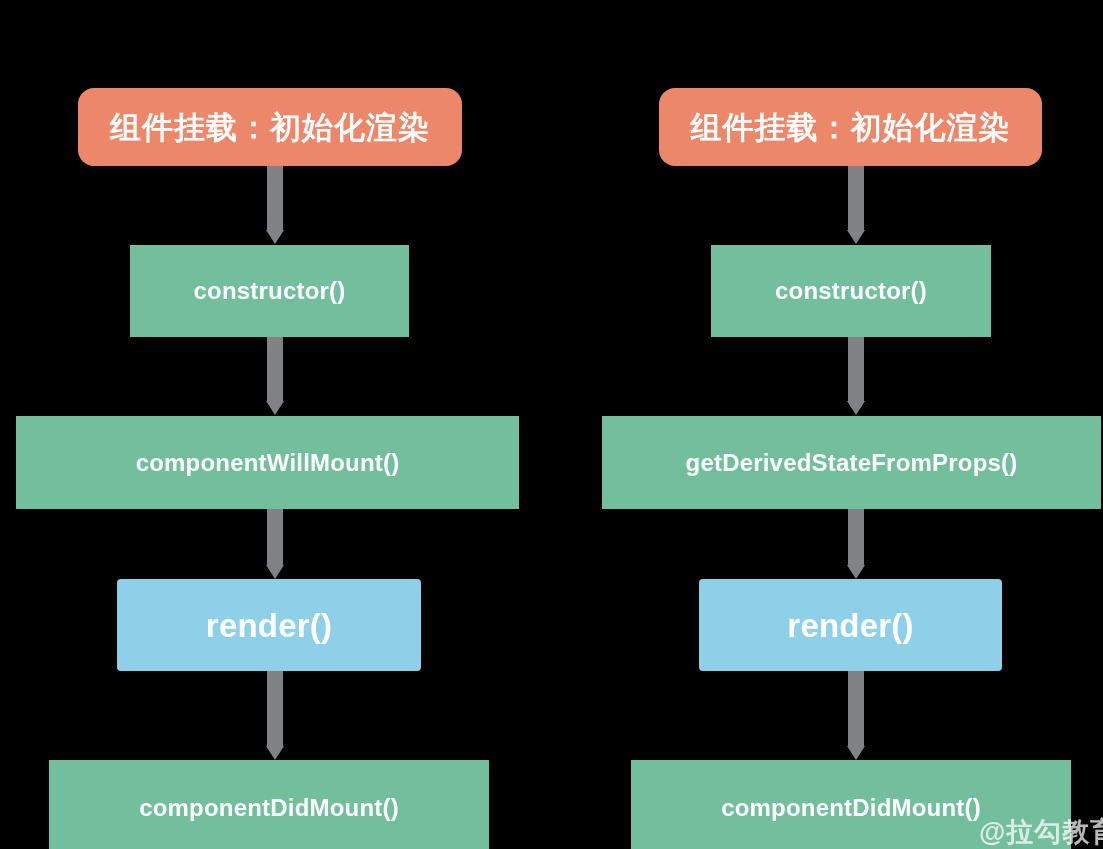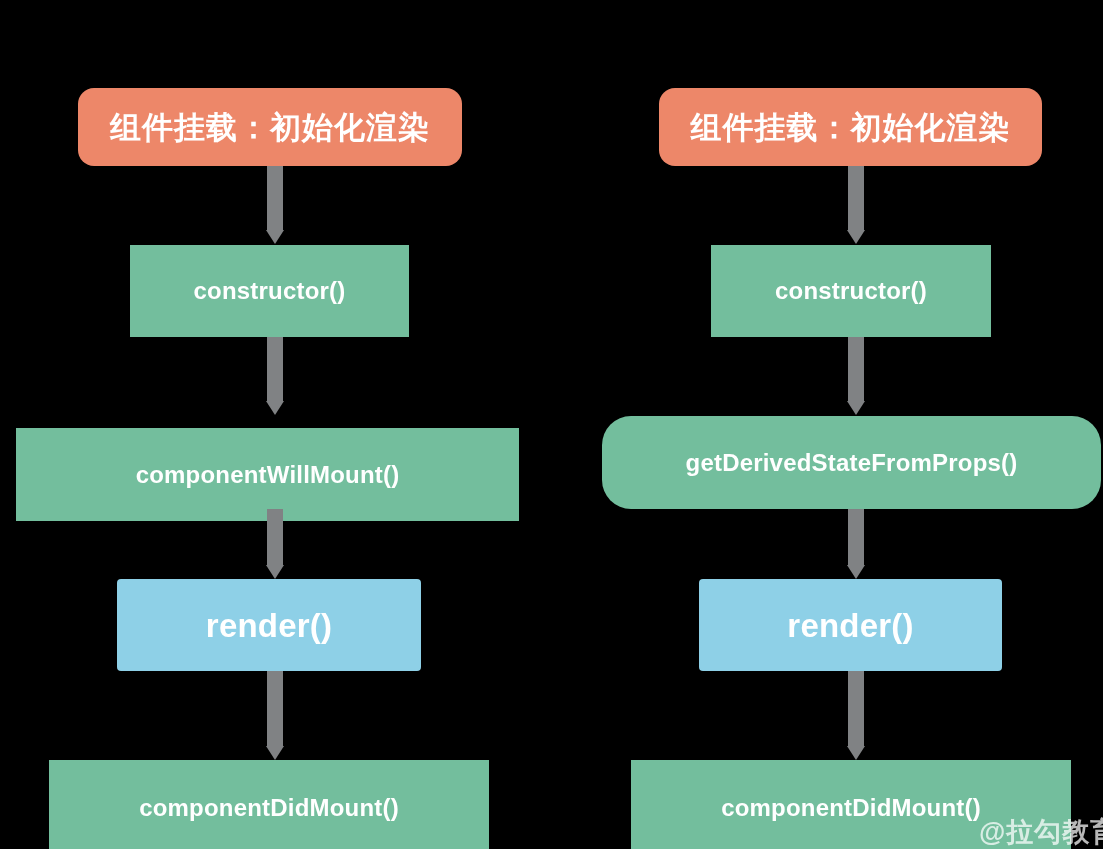--- a/index.html
+++ b/index.html
@@ -82,39 +82,39 @@
 <div id="stage">
 
   <div class="node phase" style="left:62px; top:72px; width:384px; height:78px;">组件挂载：初始化渲染</div>
 
   <div class="arrow" style="left:251px; top:150px; height:65px;"></div>
 
   <div class="node green" style="left:114px; top:229px; width:279px; height:92px;">constructor()</div>
 
   <div class="arrow" style="left:251px; top:321px; height:65px;"></div>
 
-  <div class="node green" style="left:0px; top:400px; width:503px; height:93px;margin-top:12px;">componentWillMount()</div>
+  <div class="node green" style="left:0px; top:400px; width:503px; height:93px;">componentWillMount()</div>
 
   <div class="arrow" style="left:251px; top:493px; height:57px;"></div>
 
   <div class="node blue" style="left:101px; top:563px; width:304px; height:92px;">render()</div>
 
   <div class="arrow" style="left:251px; top:655px; height:76px;"></div>
 
   <div class="node green" style="left:33px; top:744px; width:440px; height:95px;">componentDidMount()</div>
 
   <div class="node phase" style="left:643px; top:72px; width:383px; height:78px;">组件挂载：初始化渲染</div>
 
   <div class="arrow" style="left:832px; top:150px; height:65px;"></div>
 
   <div class="node green" style="left:695px; top:229px; width:280px; height:92px;">constructor()</div>
 
   <div class="arrow" style="left:832px; top:321px; height:65px;"></div>
 
-  <div class="node green" style="left:586px; top:400px; width:499px; height:93px;border-radius:29px;">getDerivedStateFromProps()</div>
+  <div class="node green" style="left:586px; top:400px; width:499px; height:93px;">getDerivedStateFromProps()</div>
 
   <div class="arrow" style="left:832px; top:493px; height:57px;"></div>
 
   <div class="node blue" style="left:683px; top:563px; width:303px; height:92px;">render()</div>
 
   <div class="arrow" style="left:832px; top:655px; height:76px;"></div>
 
   <div class="node green" style="left:615px; top:744px; width:440px; height:95px;">componentDidMount()</div>
 
   <div class="watermark" style="left:955px; top:795px;">@拉勾教育</div>

